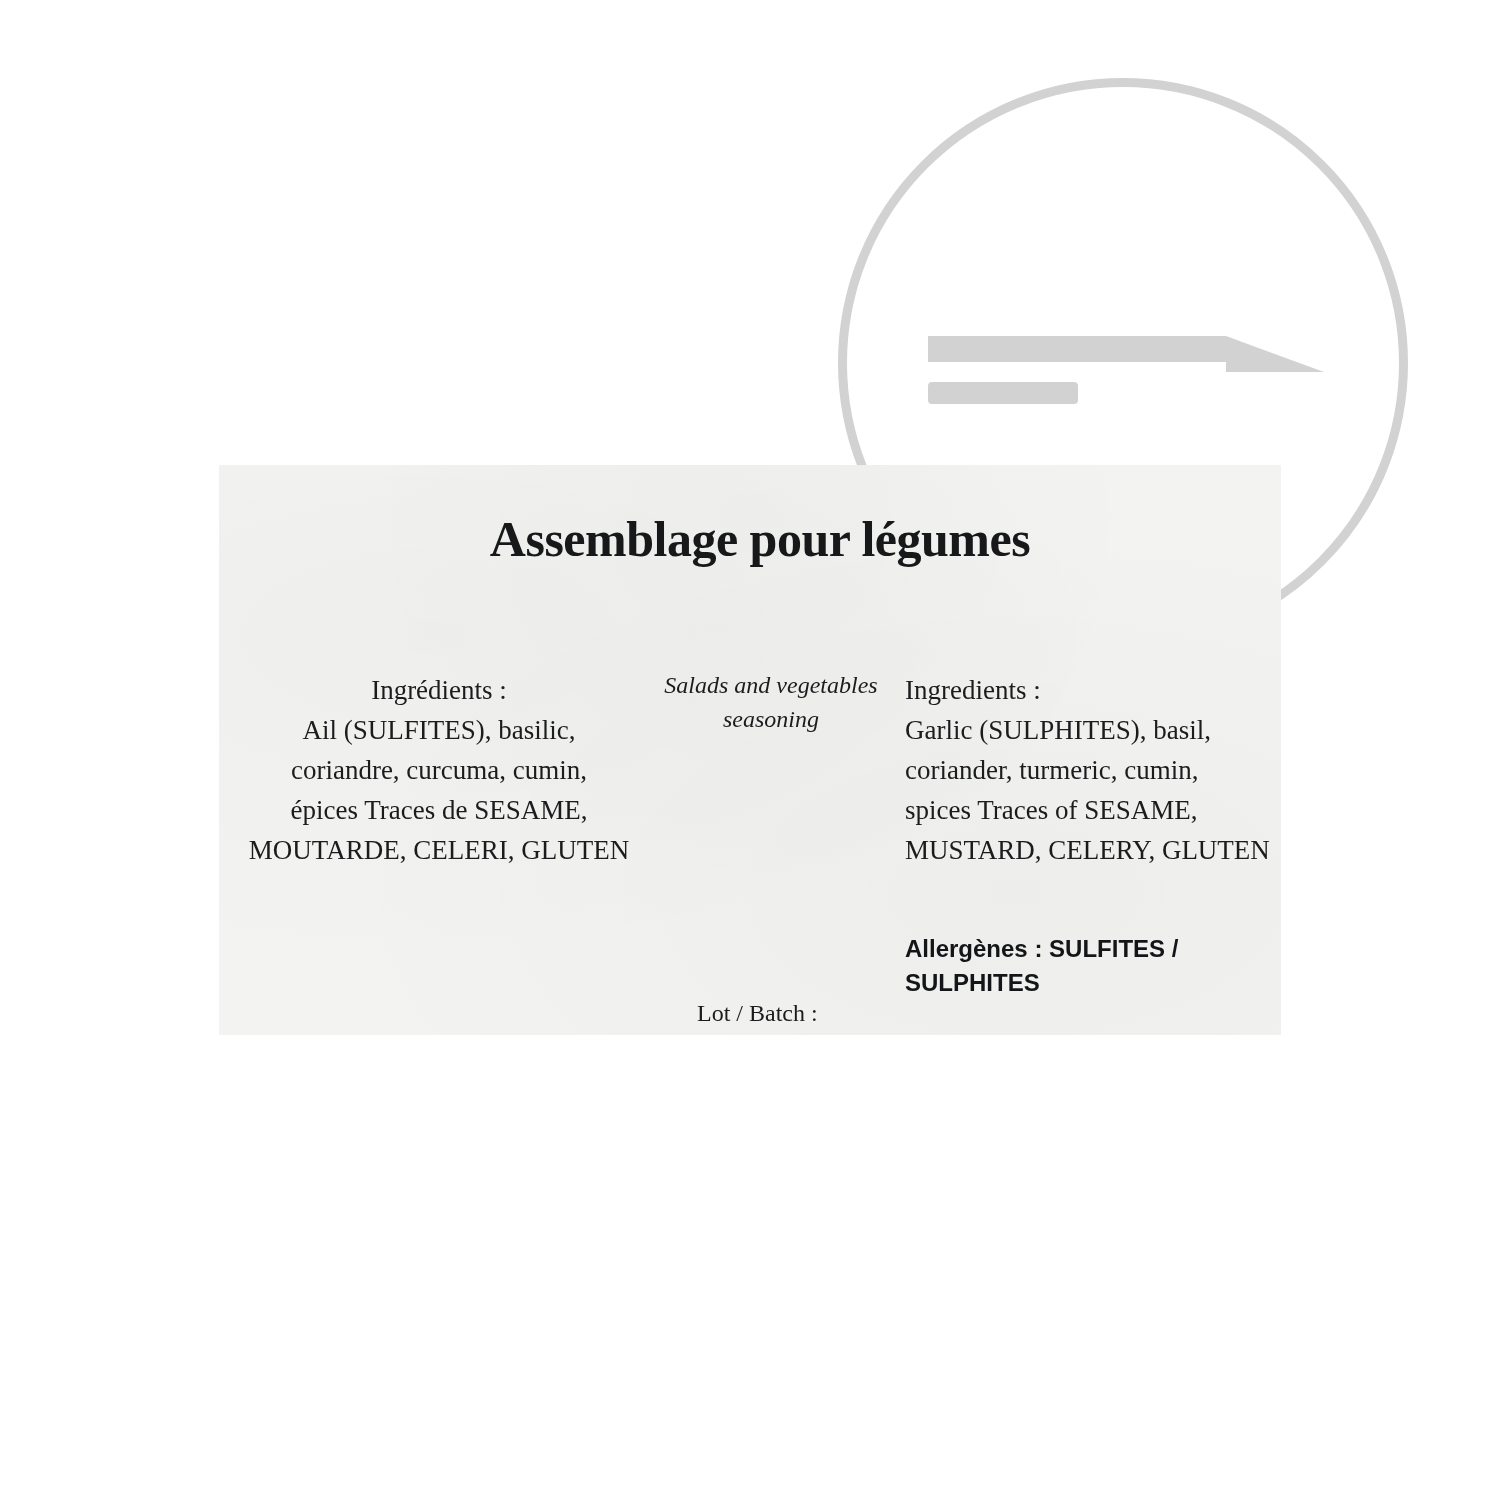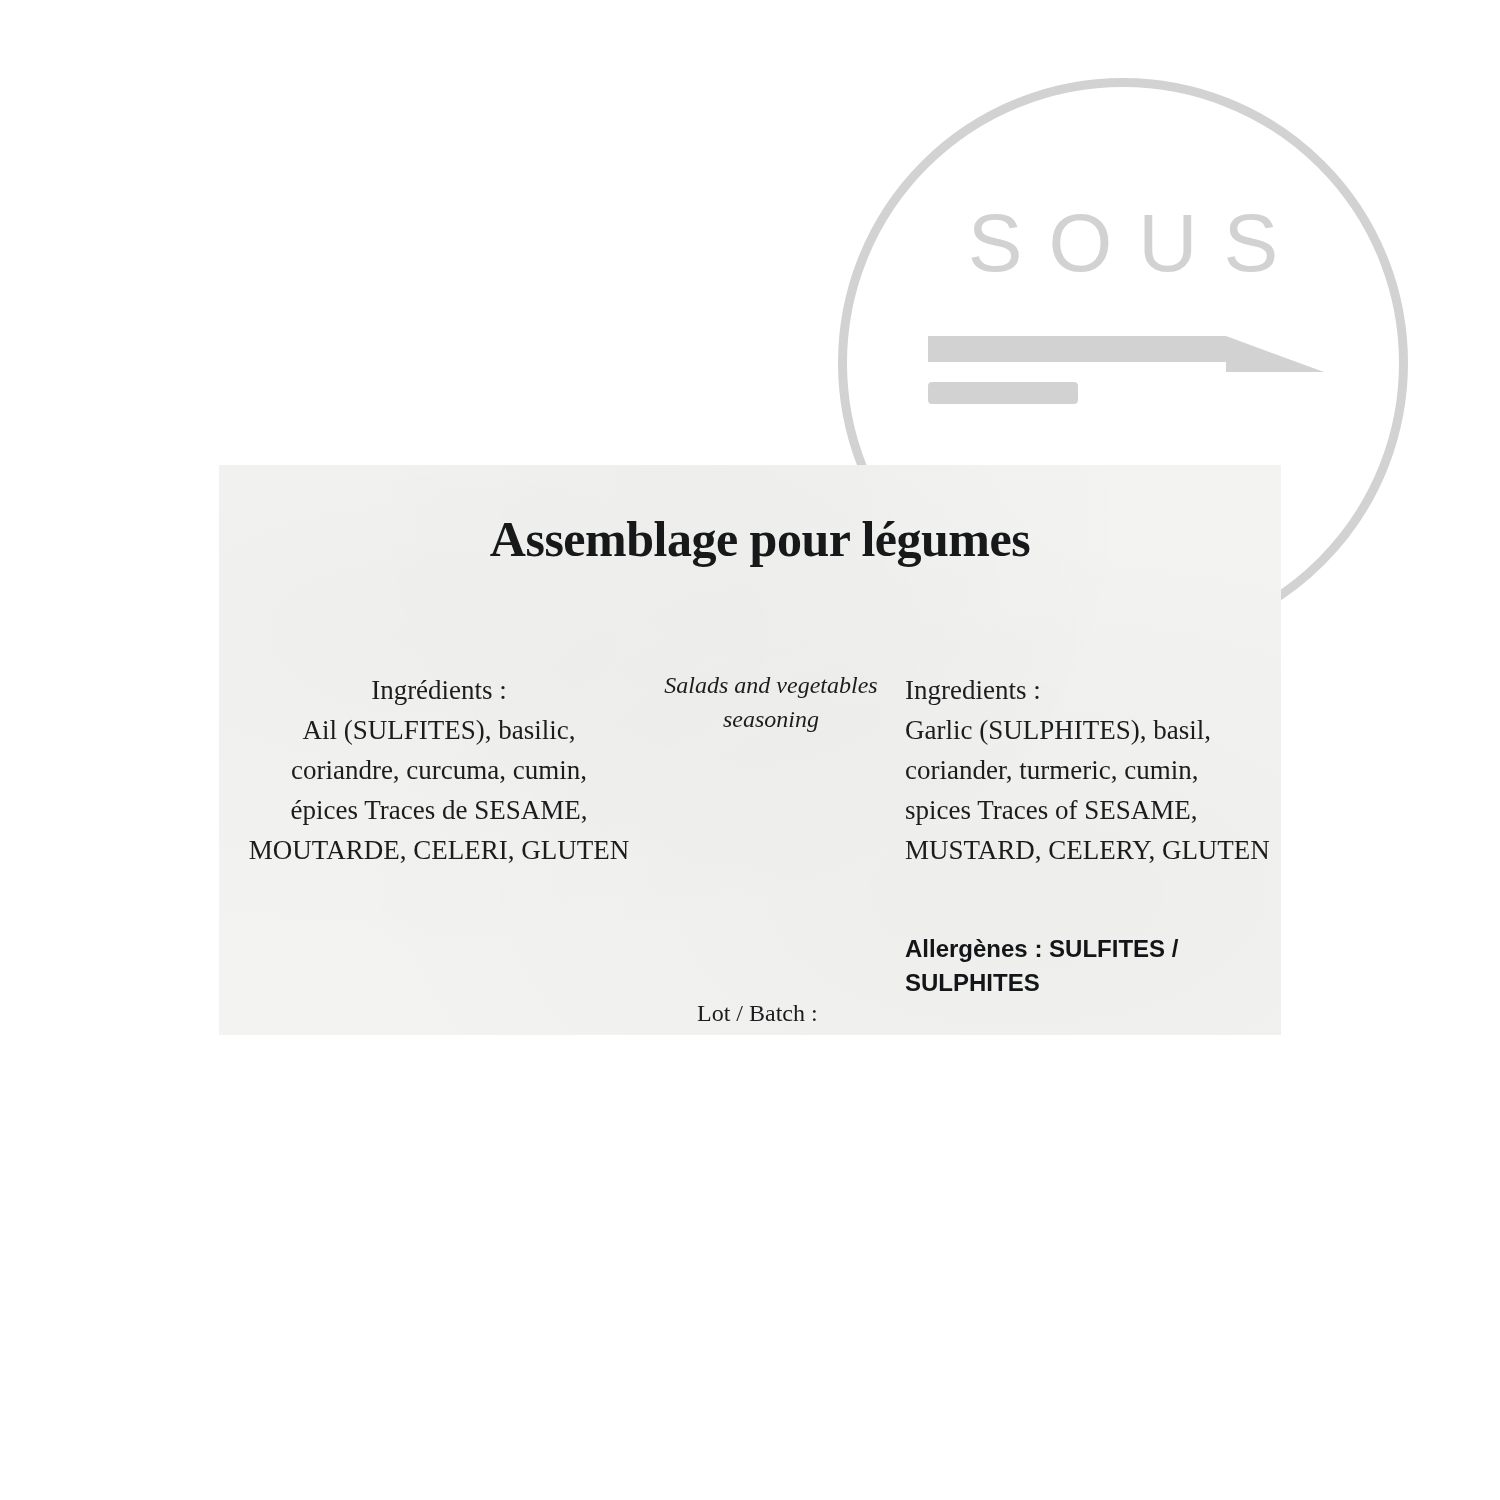--- a/index.html
+++ b/index.html
@@ -157,21 +157,20 @@
     font-family: "Liberation Serif", serif;
     font-size: 24px;
     color: #1b1c1e;
   }
 </style>
 </head>
 <body>
 
 <div class="watermark">
   <div class="ring"></div>
-  <div class="wm-top">SOUS</div>
   <svg class="knife" viewBox="0 0 400 80">
     <path d="M2 8 H300 L398 44 L300 44 L300 34 H2 Z" fill="#d2d2d2"></path>
     <rect x="2" y="54" width="150" height="22" rx="4" fill="#d2d2d2"></rect>
   </svg>
   <div class="wm-bottom">CHEF</div>
 </div>
 
 <div class="label-scan">
 
   <div class="label-title">Assemblage pour légumes</div>

